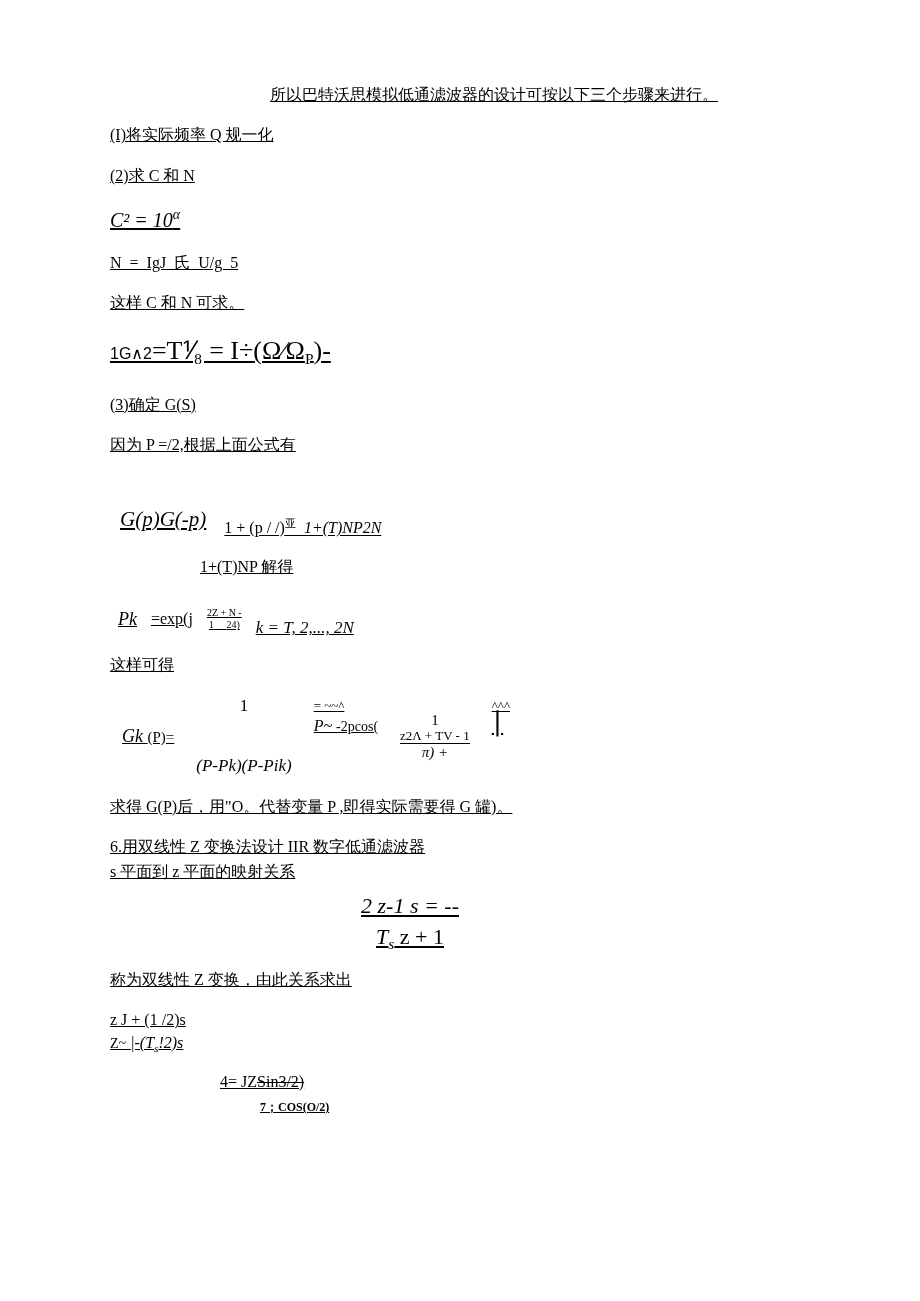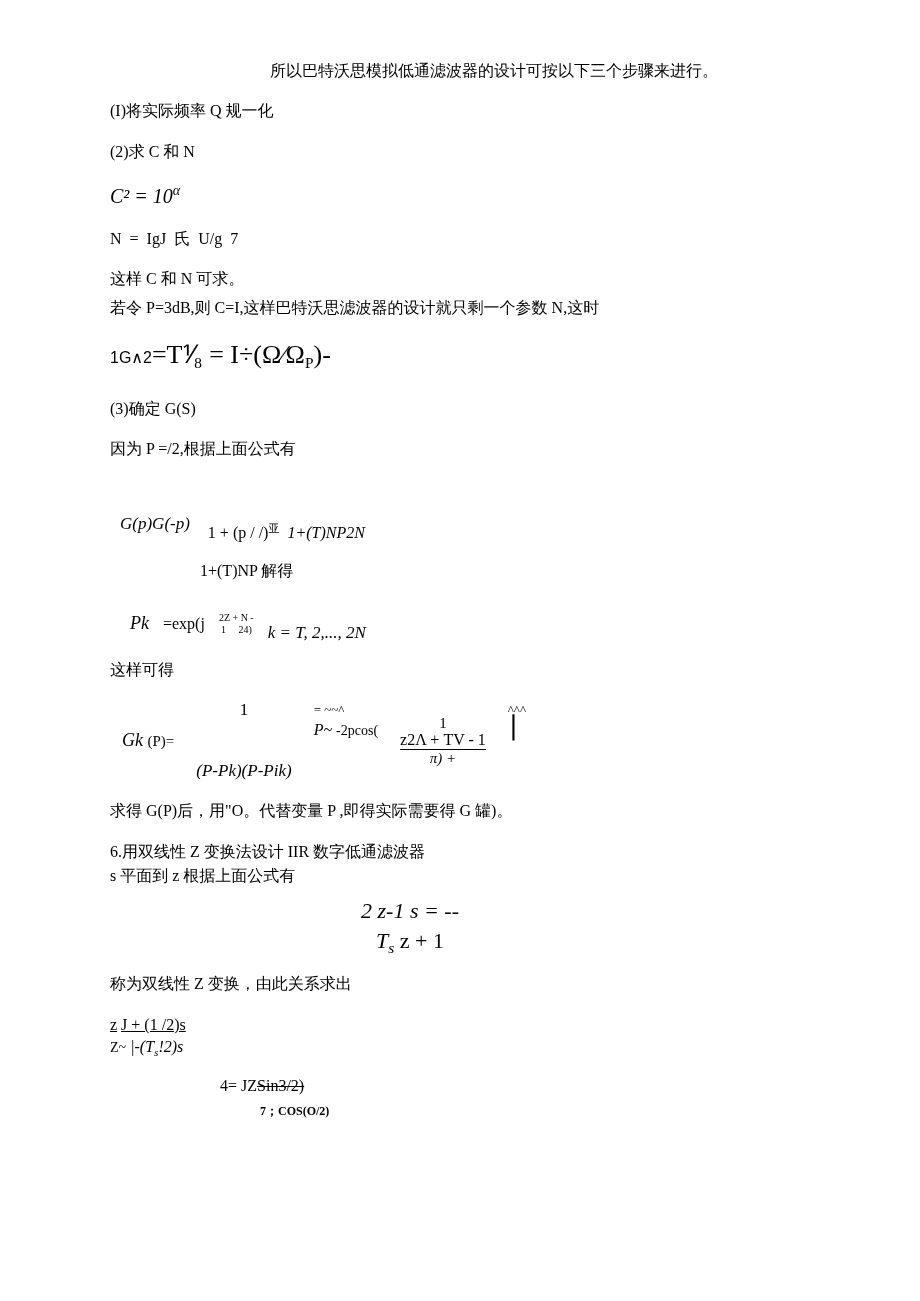--- a/index.html
+++ b/index.html
@@ -4,23 +4,24 @@
 <style>
   body {
     margin: 0;
     padding: 0;
     background: #fff;
     font-family: "SimSun", "宋体", serif;
     color: #000;
     width: 920px;
   }
   .page {
-    padding: 60px 110px 60px 110px;
+    padding: 84px 110px 60px 110px;
     font-size: 16px;
     line-height: 1.4;
+    text-decoration: underline;
   }
   .intro {
     text-indent: 10em;
     margin-bottom: 26px;
   }
   .p {
     margin-bottom: 18px;
   }
   .formula-img {
     font-family: "Times New Roman", serif;
@@ -48,28 +49,28 @@
   .gp-table {
     margin: 30px 0 10px 0;
     font-family: "Times New Roman", serif;
   }
   .gp-table td {
     vertical-align: middle;
     padding: 0 8px;
   }
   .gp-left {
     font-style: italic;
-    font-size: 17px;
+    font-size: 21px;
   }
   .gp-row2 {
     font-size: 16px;
     padding-left: 90px;
   }
   .pk-table {
-    margin: 12px 12px;
+    margin: 12px 0;
     font-family: "Times New Roman", serif;
   }
   .pk-table td {
     vertical-align: middle;
     padding: 0 6px;
   }
   .pk-left {
     font-style: italic;
     font-size: 18px;
   }
@@ -134,25 +135,24 @@
   <div class="p intro">所以巴特沃思模拟低通滤波器的设计可按以下三个步骤来进行。</div>
 
   <div class="p">(I)将实际频率 Q 规一化</div>
 
   <div class="p">(2)求 C 和 N</div>
 
   <div class="formula-img">
     <span>C² = 10</span><span class="sup">α</span>
   </div>
 
-  <div class="p" style="font-family:'Times New Roman',serif; word-spacing:4px;">N = IgJ 氏 U/g 7</div>
+  <div class="p" style="font-family:'Times New Roman',serif; word-spacing:4px;">N = IgJ 氏 U/g 5</div>
 
   <div class="p" style="margin-bottom:6px;">这样 C 和 N 可求。</div>
 
-  <div class="p">若令 P=3dB,则 C=I,这样巴特沃思滤波器的设计就只剩一个参数 N,这时</div>
 
   <div class="big-eq">
     <span style="font-size:16px; font-family:Arial;">1G∧2</span><span class="t">=T⅟₈ = I÷</span><span class="t">(Ω⁄Ω</span><span class="sub">P</span><span class="t">)-</span>
   </div>
 
   <div class="p">(3)确定 G(S)</div>
 
   <div class="p" style="margin-bottom:40px;">因为 P =/2,根据上面公式有</div>
 
   <table class="gp-table">
@@ -207,38 +207,38 @@
       </td>
       <td style="font-size:13px; vertical-align:top;">
         <div>= ~~^</div>
         <div style="font-style:italic; font-size:16px;">
           <span>P~ </span><span style="font-size:14px; font-style:normal;">-2pcos(</span>
         </div>
       </td>
       <td>
         <div class="frac" style="font-size:15px;">
           <span class="num">1</span>
-          <span class="num" style="font-size:16px;">z2Λ + TV - 1</span>
+          <span class="num" style="font-size:13px;">z2Λ + TV - 1</span>
           <span class="den" style="font-style:italic;">
             <span>π) +</span>
           </span>
         </div>
       </td>
       <td style="vertical-align:top; font-size:13px;">
         <span>^^^</span>
         <div style="font-size:22px; line-height:0.8;">⎮</div>
       </td>
     </tr>
   </tbody>
     </table>
 
   <div class="p" style="margin-top:18px;">求得 G(P)后，用"O。代替变量 P ,即得实际需要得 G 罐)。</div>
 
   <div style="margin-bottom:2px;">6.用双线性 Z 变换法设计 IIR 数字低通滤波器</div>
-  <div class="p" style="margin-bottom:8px;">s 平面到 z 根据上面公式有</div>
+  <div class="p" style="margin-bottom:8px;">s 平面到 z 平面的映射关系</div>
 
   <div class="center-eq">
     <div>2 z-1 s = --</div>
     <div>
       <span>T</span><span class="sub" style="font-style:italic;">s</span><span style="font-style:normal;"> z + 1</span>
     </div>
   </div>
 
   <div class="p">称为双线性 Z 变换，由此关系求出</div>
 

